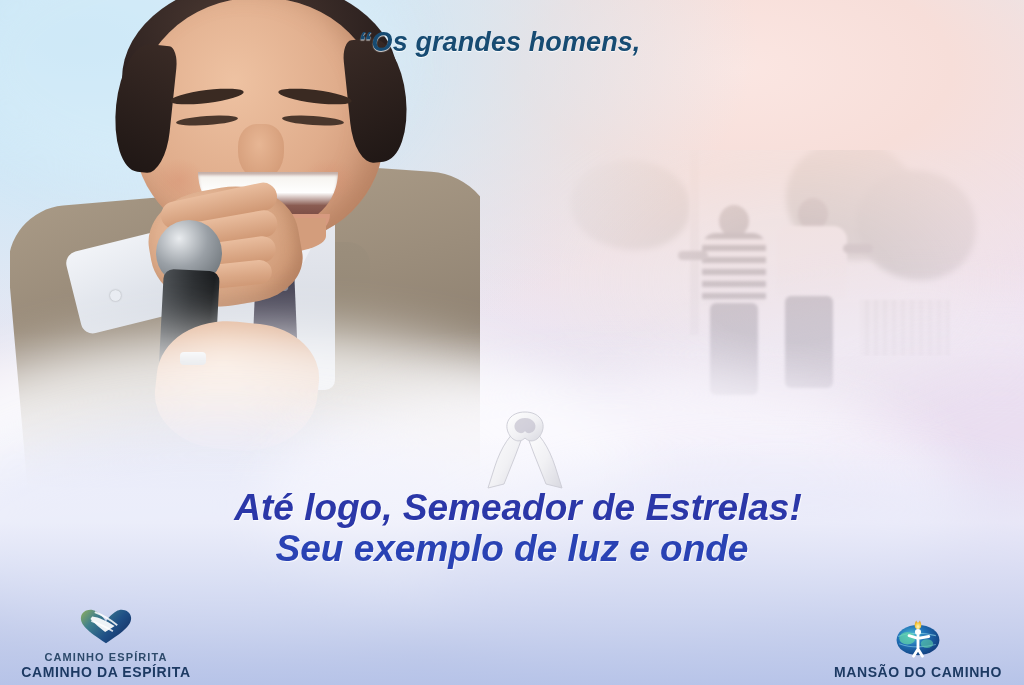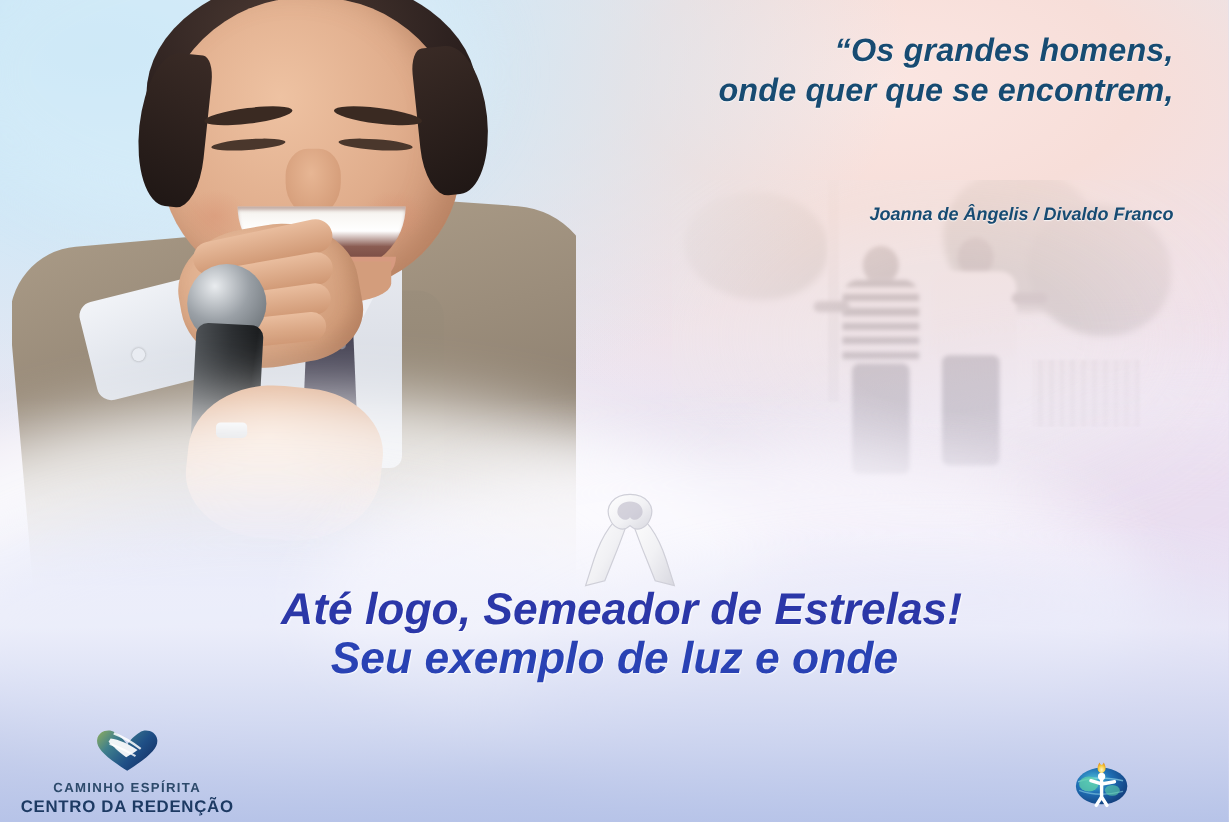--- a/index.html
+++ b/index.html
@@ -179,21 +179,20 @@
     border-radius:46% 40% 48% 40%;
     background:radial-gradient(ellipse at 40% 34%, #eec3a4, #d39d7b 72%, #bb8665);
     transform:rotate(6deg);
   }
   .ring { position:absolute; left:170px; top:360px; width:26px; height:13px; border-radius:4px;
           background:linear-gradient(180deg,#eef1f4,#b9bec4); }
 
   
   .quote {
     position:absolute; right:46px; top:26px; width:620px;
-    text-align:right;
     font-style:italic; font-weight:bold;
     font-size:27px; line-height:33px; letter-spacing:.1px;
     color:#174b72;
     text-shadow:0 1px 1px rgba(255,255,255,.85);
   }
   .quote-line { display:block; white-space:nowrap; }
   .quote-attr {
     position:absolute; right:46px; top:170px; width:620px;
     text-align:right;
     font-style:italic; font-weight:bold; font-size:15px;
@@ -299,23 +298,21 @@
   </div>
 
   <div class="cloud cl-a"></div>
   <div class="cloud cl-d"></div>
   <div class="cloud cl-b"></div>
   <div class="cloud cl-e"></div>
   <div class="bottomhaze"></div>
 
   <div class="quote">
     <span class="quote-line">“Os grandes homens,</span>
-    <span class="quote-line">onde quer que se encontrem,</span>
-  </div>
-  <div class="quote-attr">Joanna de Ângelis / Divaldo Franco</div>
+  </div>
 
   <div class="ribbon">
     <svg viewBox="0 0 78 84" width="78" height="84" aria-hidden="true">
       <defs>
         <linearGradient id="rb" x1="0" y1="0" x2="1" y2="1">
           <stop offset="0%" stop-color="#ffffff"></stop>
           <stop offset="55%" stop-color="#f1f1f4"></stop>
           <stop offset="100%" stop-color="#d8d8e0"></stop>
         </linearGradient>
       </defs>
@@ -344,21 +341,21 @@
             <stop offset="100%" stop-color="#16356a"></stop>
           </linearGradient>
         </defs>
         <path d="M32 42 C10 28 2 20 3 12 C4 4 14 1 20 5 C25 8 30 13 32 17 C34 13 39 8 44 5 C50 1 60 4 61 12 C62 20 54 28 32 42 Z" fill="url(#hg)"></path>
         <path d="M16 11 C24 12 33 16 42 22 C38 25 34 27 31 29 C24 24 18 18 14 14 Z" fill="#ffffff" opacity=".92"></path>
         <path d="M19 6 C27 9 36 14 45 21" stroke="#ffffff" stroke-width="2.2" fill="none" opacity=".85"></path>
         <path d="M15 16 C23 19 32 23 40 28" stroke="#ffffff" stroke-width="2" fill="none" opacity=".8"></path>
       </svg>
     </span>
     <span class="logo-t1">CAMINHO ESPÍRITA</span>
-    <span class="logo-t2">CENTRO DA REDENÇÃO</span>
+    <span class="logo-t2">CAMINHO DA ESPÍRITA</span>
   </div>
 
   <div class="logo-right">
     <span class="logo-mark">
       <svg viewBox="0 0 56 48" width="50" height="43" aria-hidden="true">
         <defs>
           <radialGradient id="gl" cx="35%" cy="35%" r="75%">
             <stop offset="0%" stop-color="#4fc3d9"></stop>
             <stop offset="45%" stop-color="#1f6fb5"></stop>
             <stop offset="100%" stop-color="#123a78"></stop>
@@ -372,15 +369,16 @@
         <ellipse cx="28" cy="28" rx="24" ry="17" fill="url(#gl)"></ellipse>
         <path d="M6 24 C16 20 30 19 48 23" stroke="#9fe3ef" stroke-width="1.3" fill="none" opacity=".6"></path>
         <path d="M7 32 C18 36 32 37 48 33" stroke="#9fe3ef" stroke-width="1.2" fill="none" opacity=".5"></path>
         <ellipse cx="16" cy="26" rx="9" ry="7" fill="#5fd0a8" opacity=".75"></ellipse>
         <ellipse cx="38" cy="32" rx="7" ry="5" fill="#5fd0a8" opacity=".6"></ellipse>
         <path d="M26 6 C23 11 24 15 28 16 C32 15 33 11 30 6 C29 9 27 9 26 6 Z" fill="url(#fl)"></path>
         <circle cx="28" cy="19" r="3.4" fill="#ffffff"></circle>
         <path d="M28 23 L28 38 M28 26 L18 23 M28 26 L40 24 M28 38 L23 46 M28 38 L33 46" stroke="#ffffff" stroke-width="3.2" stroke-linecap="round" fill="none"></path>
       </svg>
     </span>
+    <span class="logo-r1">MANSÃO DO CAMINHO</span>
   </div>
 
 </div>
 
 </body></html>

